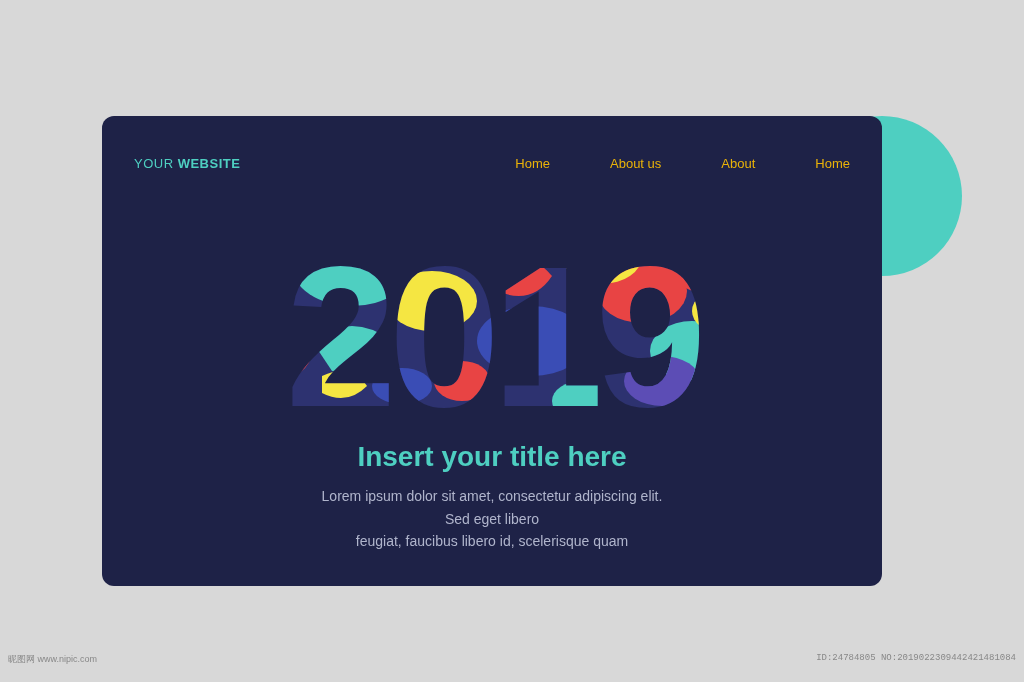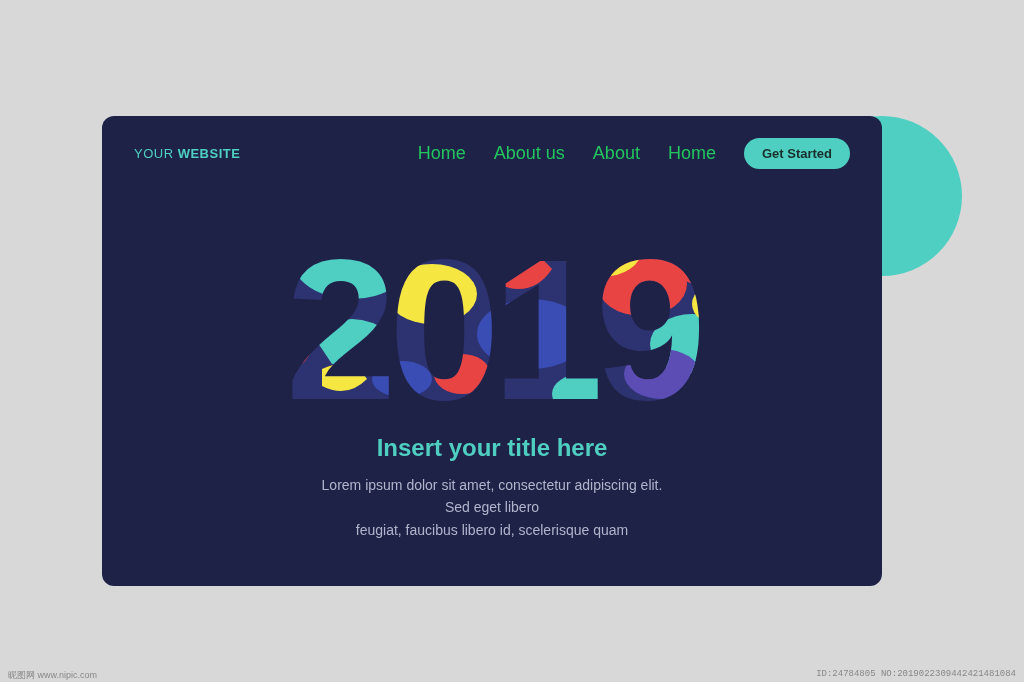--- a/index.html
+++ b/index.html
@@ -44,21 +44,21 @@
       overflow: hidden;
       display: flex;
       flex-direction: column;
     }
 
     
     .navbar {
       display: flex;
       align-items: center;
       justify-content: space-between;
-      padding: 22px 32px;
+      padding: 38px 32px;
       flex-shrink: 0;
     }
 
     .logo {
       font-size: 13px;
       font-weight: 400;
       color: #4ecfc1;
       letter-spacing: 0.5px;
       text-transform: uppercase;
     }
@@ -67,23 +67,24 @@
     }
 
     .nav-links {
       display: flex;
       align-items: center;
       gap: 28px;
       list-style: none;
     }
 
     .nav-links li a {
-      color: #22c55e;
+      color: #eab308;
       text-decoration: none;
-      font-size: 18px;
+      font-size: 13px;
+      margin-left: 32px;
     }
 
     .nav-btn {
       background: #4ecfc1;
       color: #1a2e2c;
       border: none;
       border-radius: 20px;
       padding: 8px 18px;
       font-size: 13px;
       font-weight: 700;
@@ -96,21 +97,21 @@
       display: flex;
       flex-direction: column;
       align-items: center;
       justify-content: center;
       padding: 0 32px 32px;
       position: relative;
     }
 
     .subtitle-title {
       color: #4ecfc1;
-      font-size: 24px;
+      font-size: 28px;
       font-weight: 700;
       margin-bottom: 12px;
       text-align: center;
     }
 
     .subtitle-desc {
       color: #b0b5cc;
       font-size: 14px;
       text-align: center;
       line-height: 1.6;
@@ -135,23 +136,20 @@
 
     <nav class="navbar">
       <div class="logo">
         <span>YOUR </span><strong>WEBSITE</strong>
       </div>
       <ul class="nav-links">
         <li><a href="#">Home</a></li>
         <li><a href="#">About us</a></li>
         <li><a href="#">About</a></li>
         <li><a href="#">Home</a></li>
-        <li>
-          <button class="nav-btn">Get Started</button>
-        </li>
       </ul>
     </nav>
 
     <div class="hero">
 
       <div class="year-svg-wrapper">
         <svg width="680" height="210" viewBox="0 0 680 210">
           <defs>
 
             <clipPath id="yearClip">
@@ -203,16 +201,16 @@
       <h2 class="subtitle-title">Insert your title here</h2>
       <p class="subtitle-desc">
         <span>Lorem ipsum dolor sit amet, consectetur adipiscing elit. Sed eget libero</span><br>
         <span>feugiat, faucibus libero id, scelerisque quam</span>
       </p>
     </div>
 
   </div>
 </div>
 
-<div style="position:fixed; bottom:0; left:8px; right:8px; display:flex; justify-content:space-between; z-index:100;">
+<div style="position:fixed; bottom:16px; left:8px; right:8px; display:flex; justify-content:space-between; z-index:100;">
   <span style="color:#888; font-size:9px;">昵图网 www.nipic.com</span>
   <span style="color:#888; font-size:9px;font-family:Liberation Mono, monospace;">ID:24784805 NO:2019022309442421481084</span>
 </div>
 
 </body></html>

